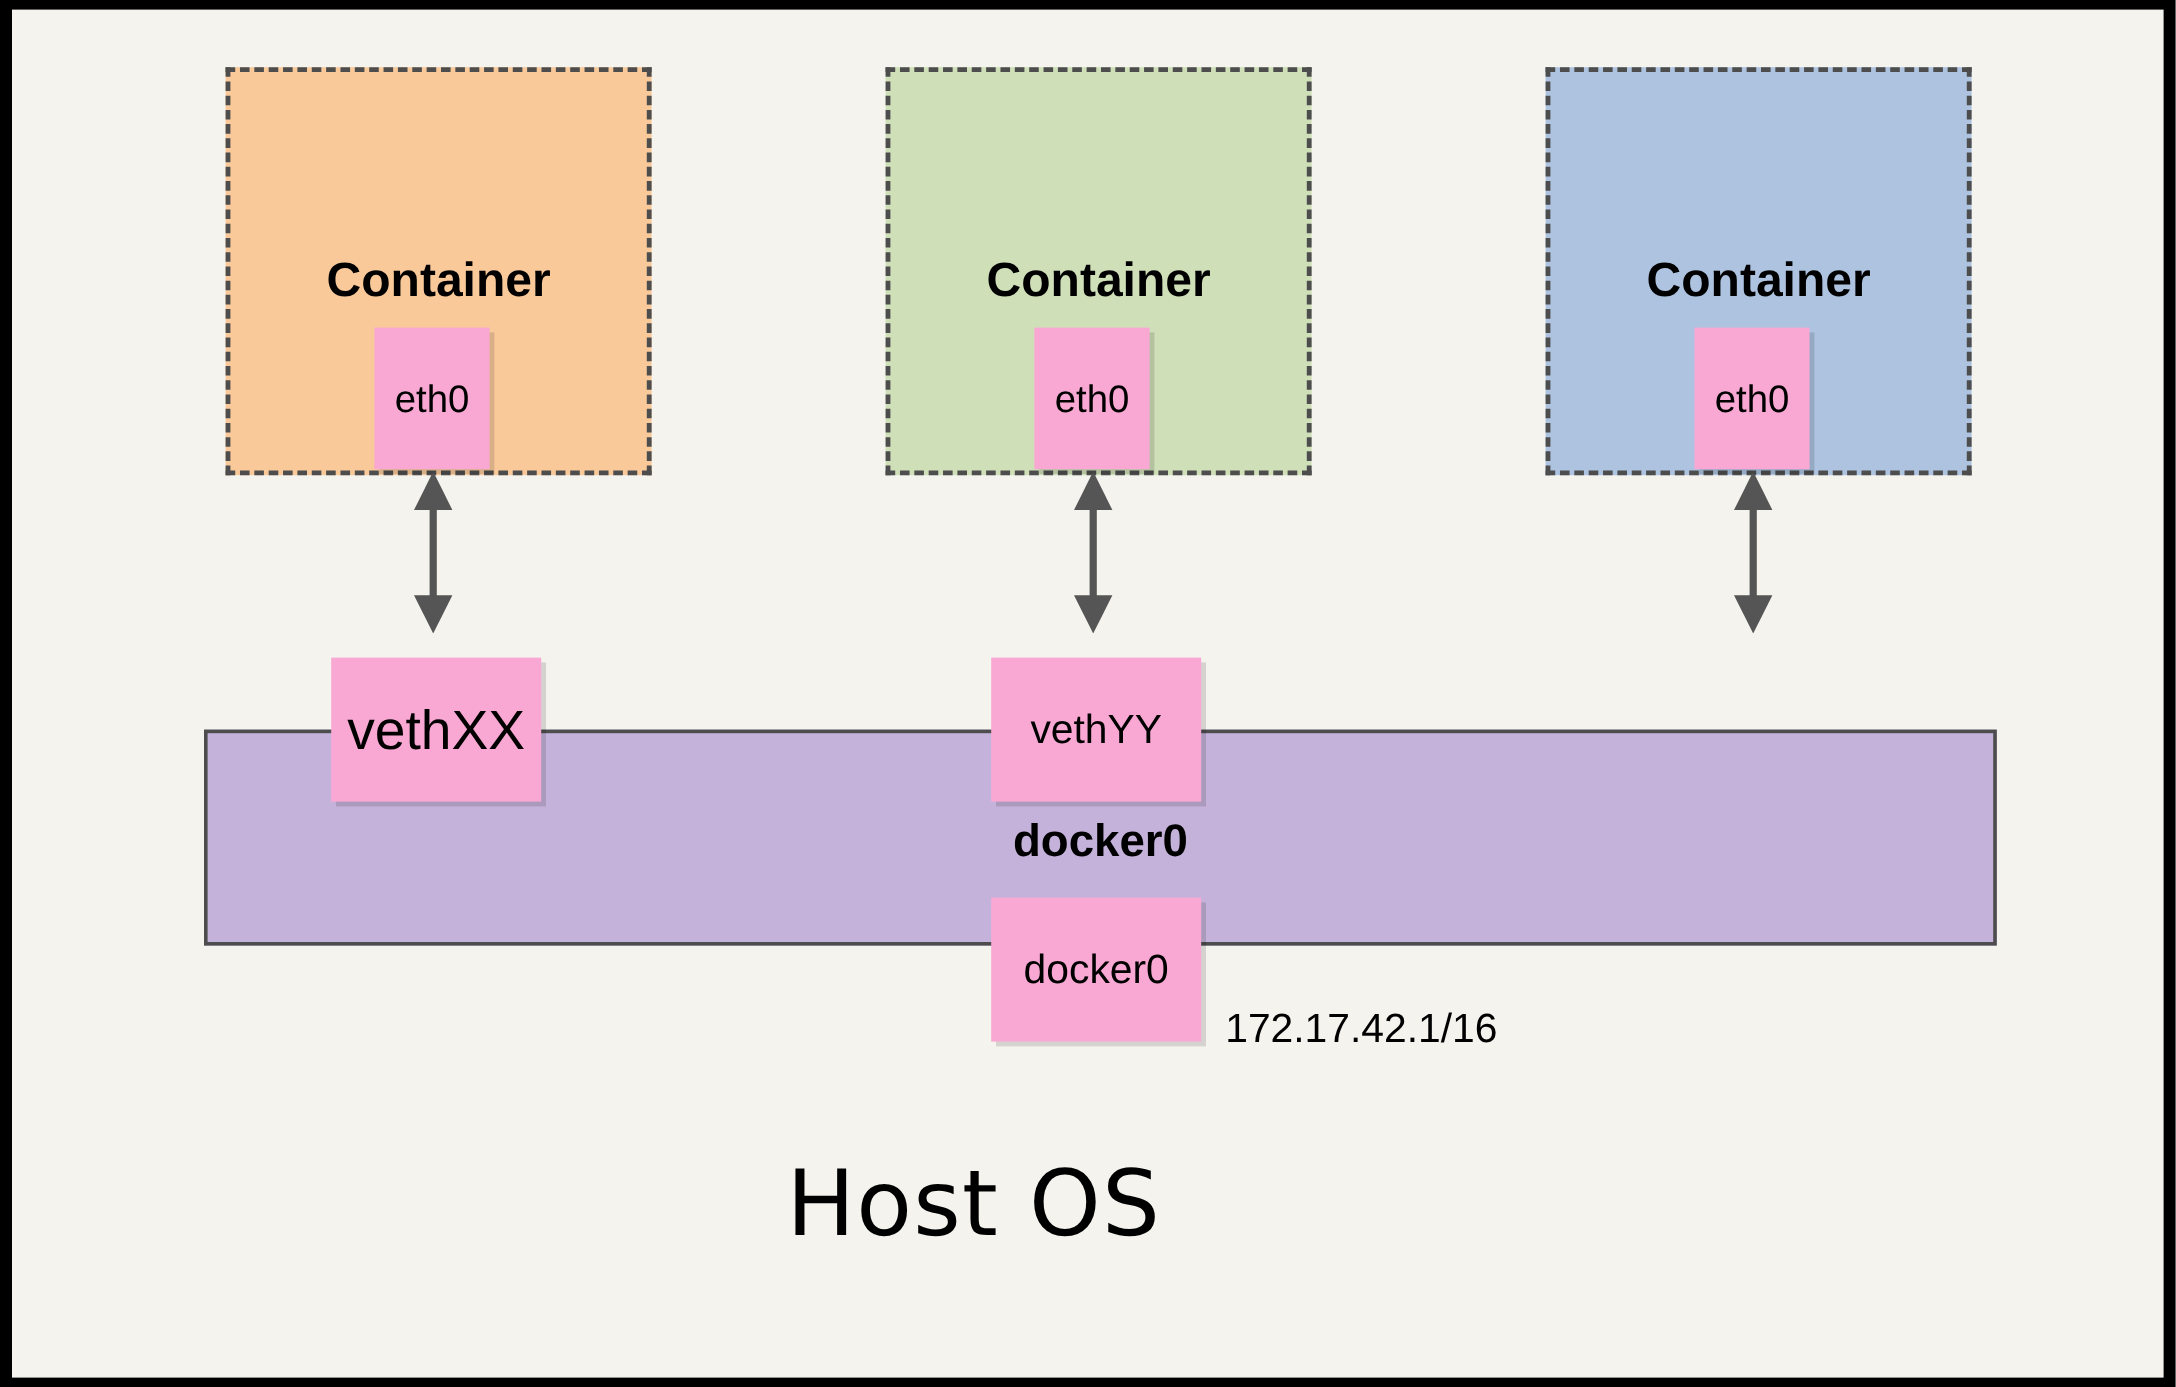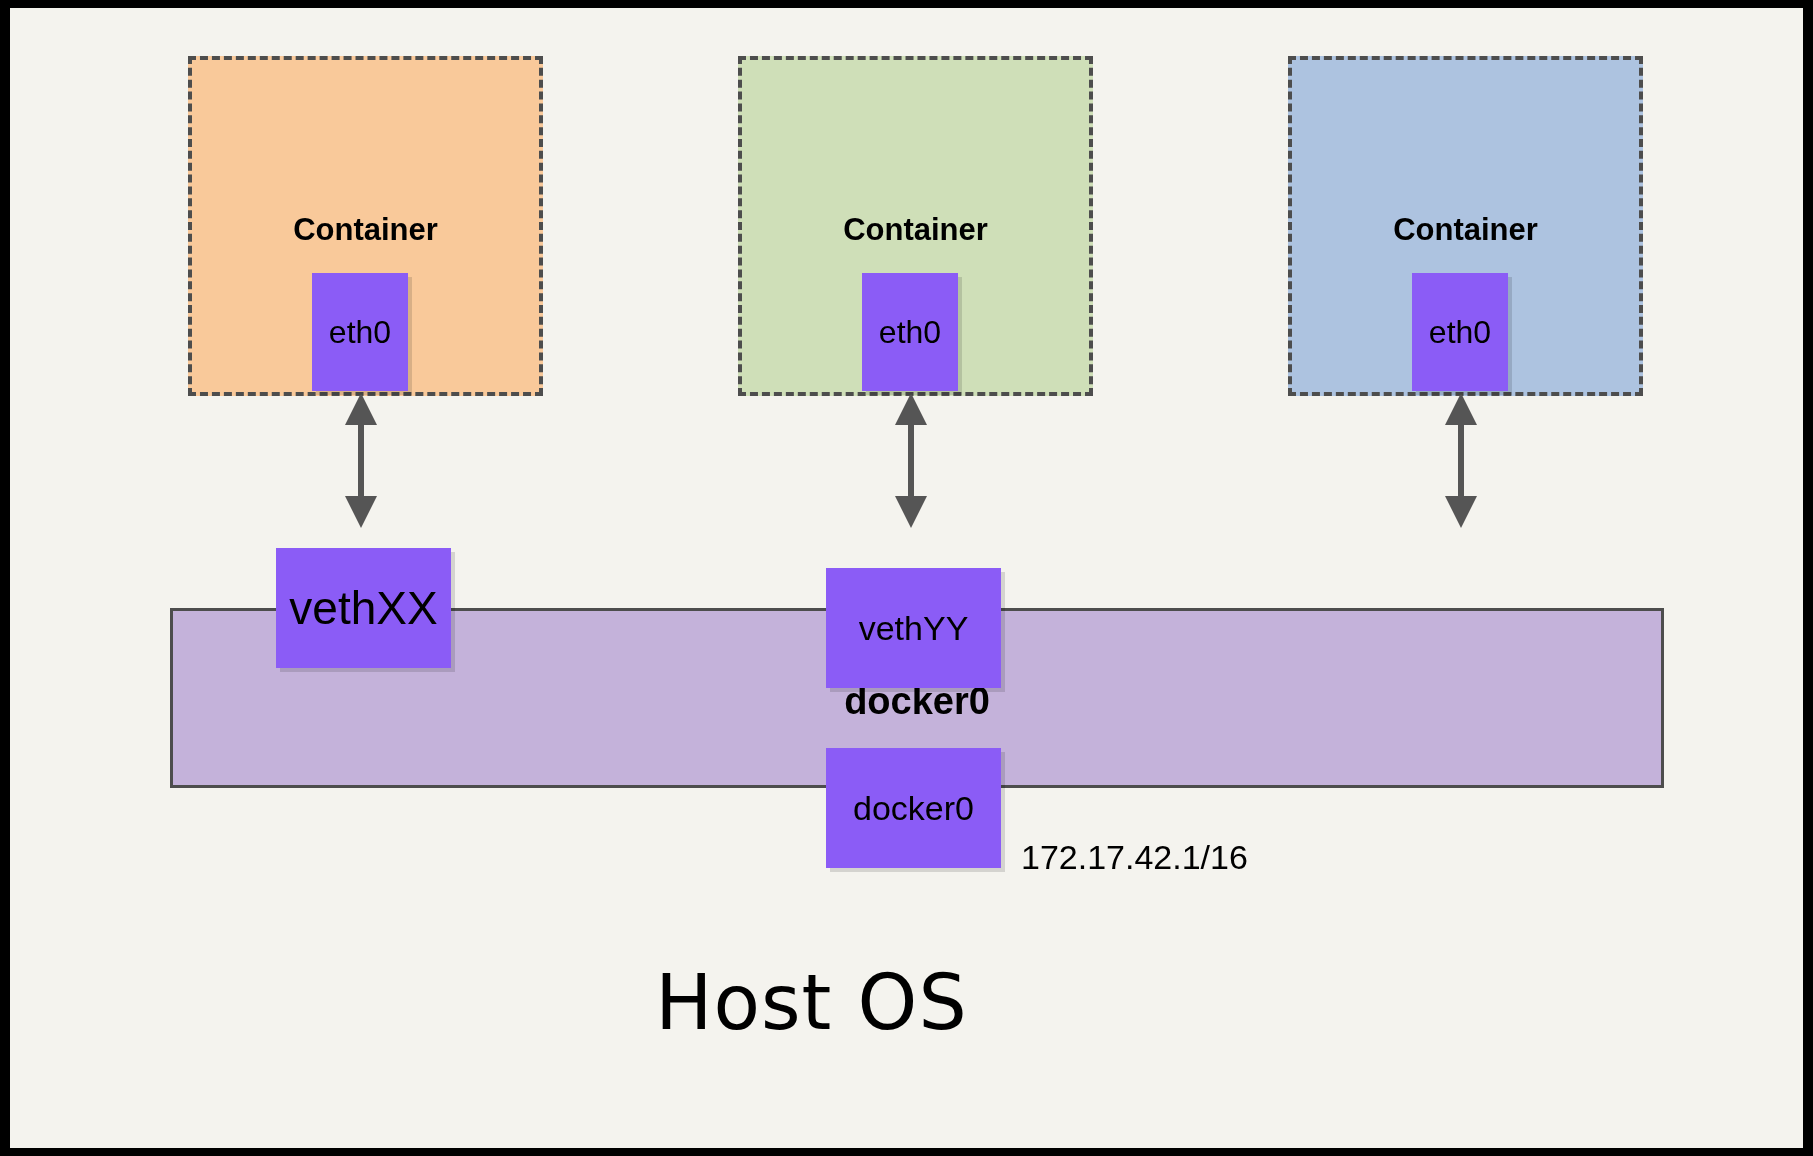--- a/index.html
+++ b/index.html
@@ -30,30 +30,30 @@
   .container-box {
     position: absolute;
     border: 4px dashed #4d4d4d;
     box-sizing: border-box;
   }
   .container-title {
     position: absolute;
     left: 0; right: 0;
     text-align: center;
     font-weight: bold;
-    font-size: 31px;
+    font-size: 40px;
     color: #000000;
     font-family: "Liberation Sans", sans-serif;
     letter-spacing: 0px;
   }
 
   
   .note {
     position: absolute;
-    background: #8b5cf6;
+    background: #f9a8d4;
     box-sizing: border-box;
     box-shadow: 4px 4px 0 rgba(0,0,0,0.13);
     display: flex;
     align-items: center;
     justify-content: center;
     color: #000000;
     font-size: 32px;
     font-family: "Liberation Sans", sans-serif;
     z-index: 6;
   }
@@ -121,21 +121,21 @@
       <div class="container-title" style="top:152px;">Container</div>
     </div>
     <div class="note" style="left:852px; top:265px; width:96px; height:118px;">eth0</div>
 
     <svg class="arrow-svg" style="left:880px; top:385px;" width="42" height="135" viewBox="0 0 42 135">
       <line x1="21" y1="20" x2="21" y2="115" stroke="#555555" stroke-width="6"></line>
       <polygon points="21,0 5,32 37,32" fill="#555555"></polygon>
       <polygon points="21,135 5,103 37,103" fill="#555555"></polygon>
     </svg>
 
-    <div class="note" style="left:816px; top:560px; width:175px; height:120px; font-size:34px;">vethYY</div>
+    <div class="note" style="left:816px; top:540px; width:175px; height:120px; font-size:34px;">vethYY</div>
 
     <div class="container-box" style="left:1278px; top:48px; width:355px; height:340px; background:#adc3e0;">
       <div class="container-title" style="top:152px;">Container</div>
     </div>
     <div class="note" style="left:1402px; top:265px; width:96px; height:118px;">eth0</div>
 
     <svg class="arrow-svg" style="left:1430px; top:385px;" width="42" height="135" viewBox="0 0 42 135">
       <line x1="21" y1="20" x2="21" y2="115" stroke="#555555" stroke-width="6"></line>
       <polygon points="21,0 5,32 37,32" fill="#555555"></polygon>
       <polygon points="21,135 5,103 37,103" fill="#555555"></polygon>

